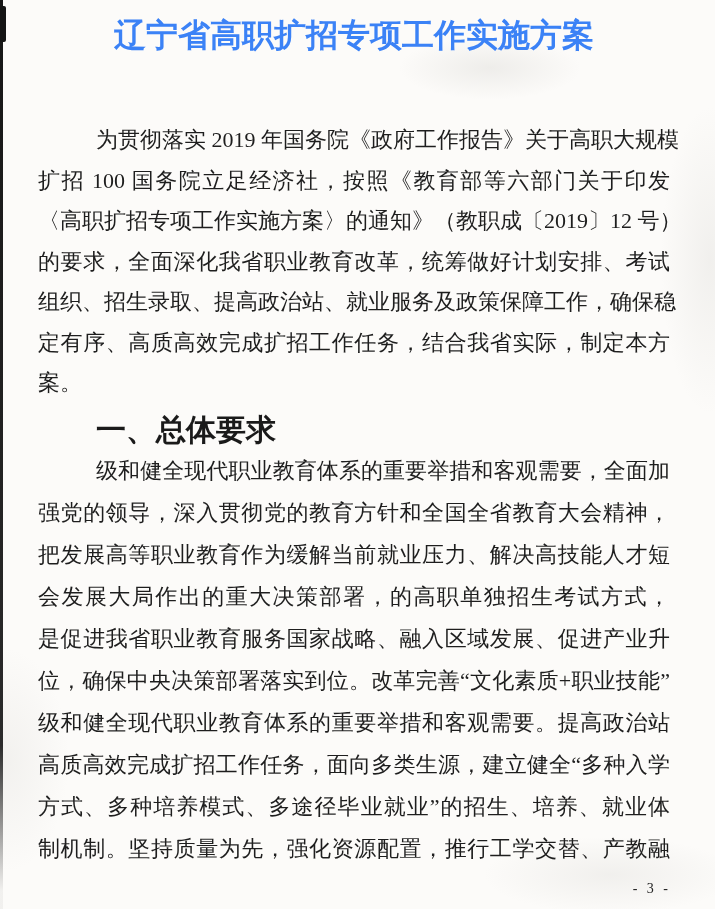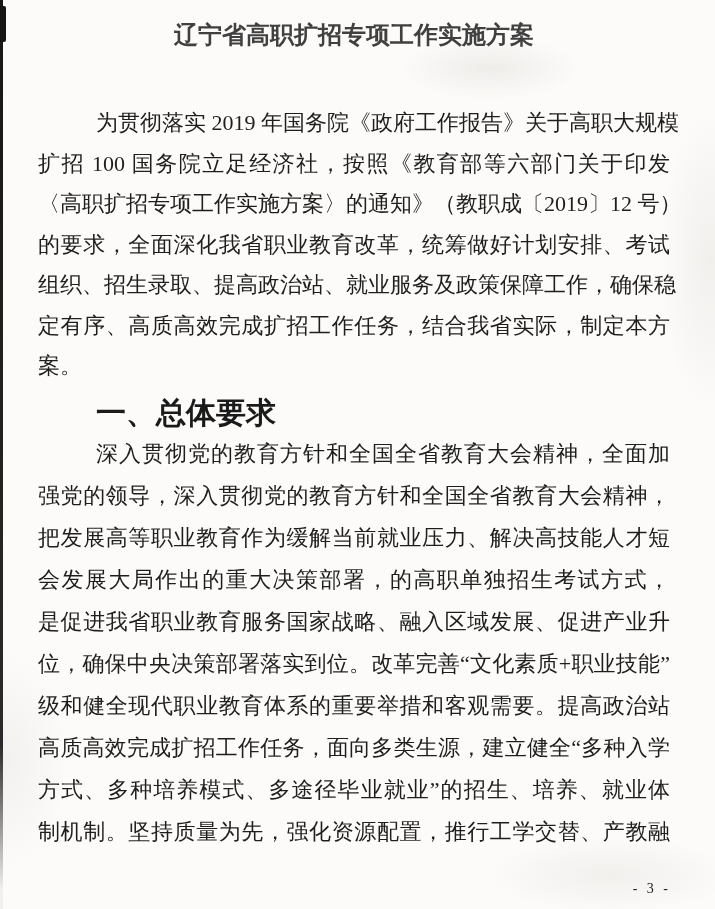--- a/index.html
+++ b/index.html
@@ -23,28 +23,28 @@
   }
   .scan-blob {
     position: absolute; left: 0; top: 6px; width: 6px; height: 36px;
     background: #141414; border-radius: 0 2px 2px 0;
   }
   .content {
     position: absolute; left: 38px; top: 0; width: 632px;
   }
   .doc-title {
     margin: 14px 0 0 0;
-    font-size: 24px;
+    font-size: 32px;
     font-weight: bold;
     line-height: 42px;
     text-align: center;
-    color: #404040;
+    color: #3b82f6;
   }
   .para { margin: 0; }
-  .p1 { margin-top: 47px; }
+  .p1 { margin-top: 64px; }
   .p2 { margin-top: 0; }
   .line {
     font-size: 22px;
     text-align: justify;
     text-align-last: justify;
     white-space: nowrap;
   }
   .p1 .line { line-height: 40.5px; }
   .p2 .line { line-height: 42px; }
   .line.indent { padding-left: 58px; }
@@ -83,21 +83,21 @@
     <div class="line">〈高职扩招专项工作实施方案〉的通知》（教职成〔2019〕12 号）</div>
     <div class="line">的要求，全面深化我省职业教育改革，统筹做好计划安排、考试</div>
     <div class="line">组织、招生录取、提高政治站、就业服务及政策保障工作，确保稳</div>
     <div class="line">定有序、高质高效完成扩招工作任务，结合我省实际，制定本方</div>
     <div class="line flush">案。</div>
   </div>
 
   <div class="section-heading">一、总体要求</div>
 
   <div class="para p2">
-    <div class="line indent">深入贯彻党的教育方针和全国全省教育大会精神，全面加</div>
+    <div class="line indent">级和健全现代职业教育体系的重要举措和客观需要，全面加</div>
     <div class="line">强党的领导，深入贯彻党的教育方针和全国全省教育大会精神，</div>
     <div class="line">把发展高等职业教育作为缓解当前就业压力、解决高技能人才短</div>
     <div class="line">会发展大局作出的重大决策部署，的高职单独招生考试方式，</div>
     <div class="line">是促进我省职业教育服务国家战略、融入区域发展、促进产业升</div>
     <div class="line">位，确保中央决策部署落实到位。改革完善“文化素质+职业技能”</div>
     <div class="line">级和健全现代职业教育体系的重要举措和客观需要。提高政治站</div>
     <div class="line">高质高效完成扩招工作任务，面向多类生源，建立健全“多种入学</div>
     <div class="line">方式、多种培养模式、多途径毕业就业”的招生、培养、就业体</div>
     <div class="line">制机制。坚持质量为先，强化资源配置，推行工学交替、产教融</div>
   </div>

